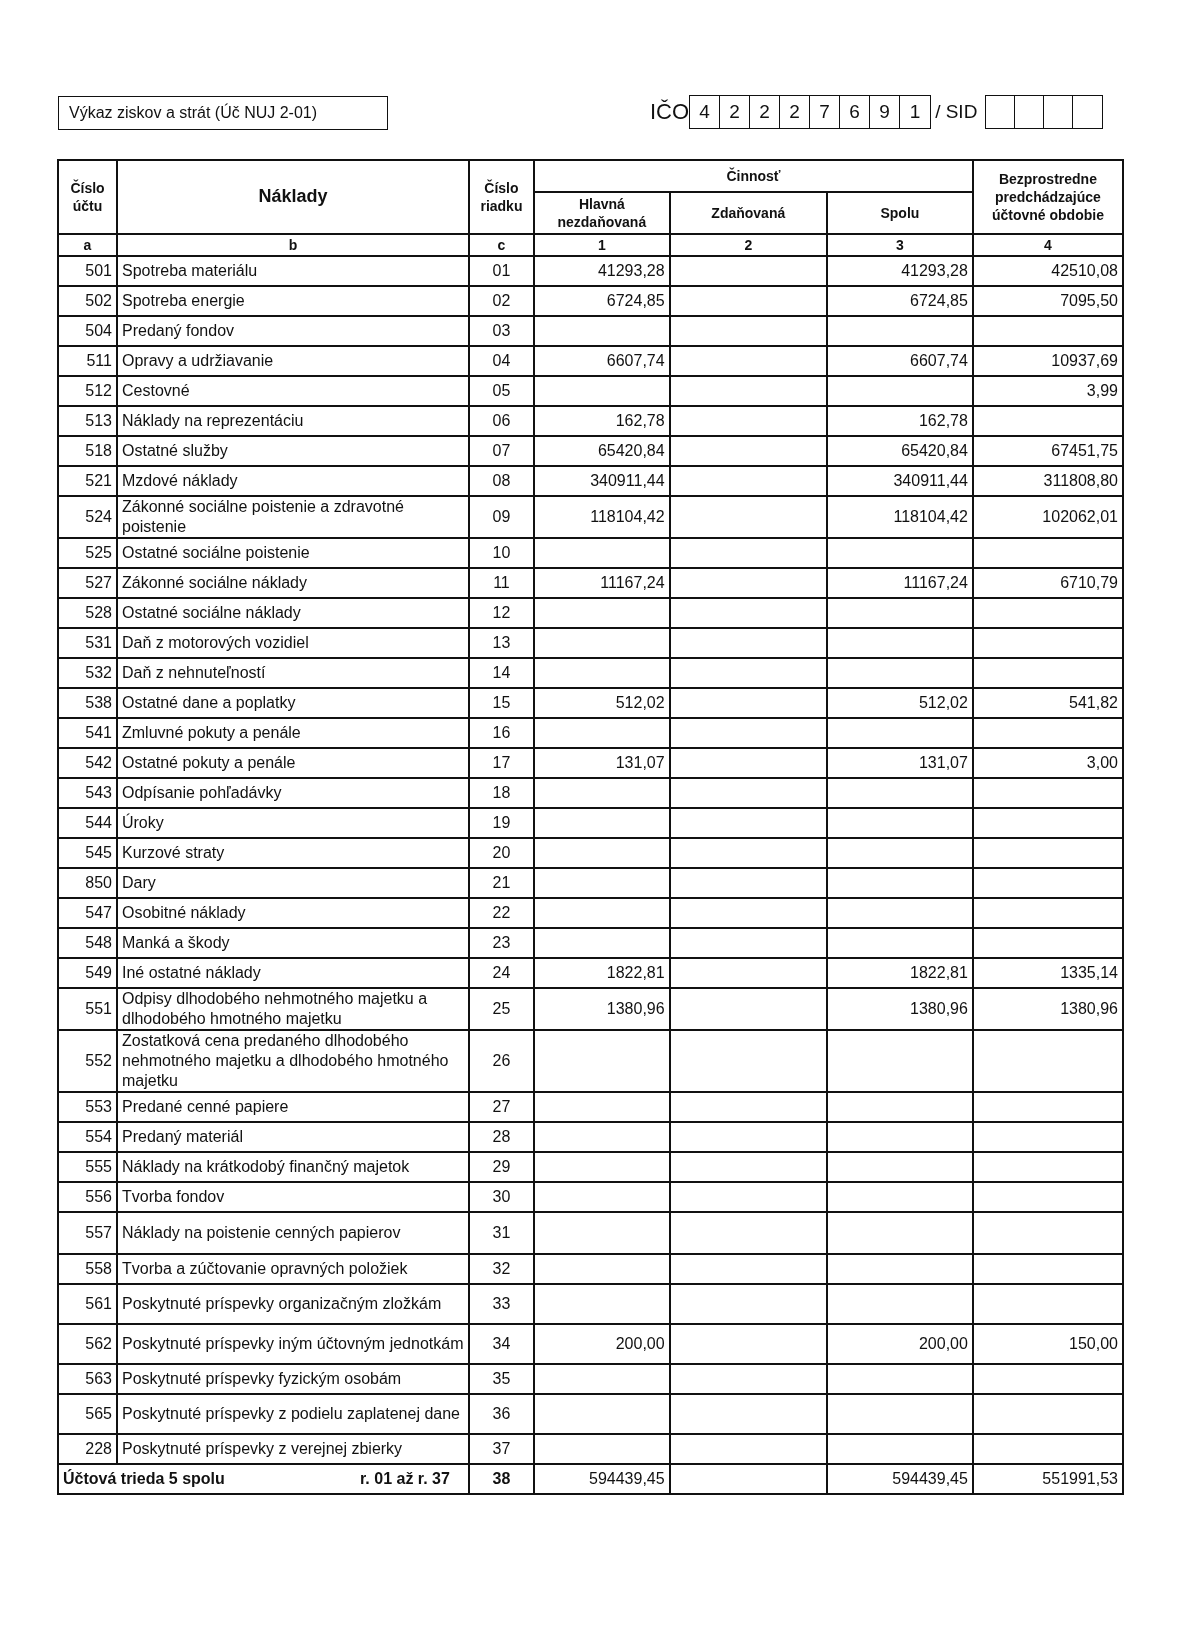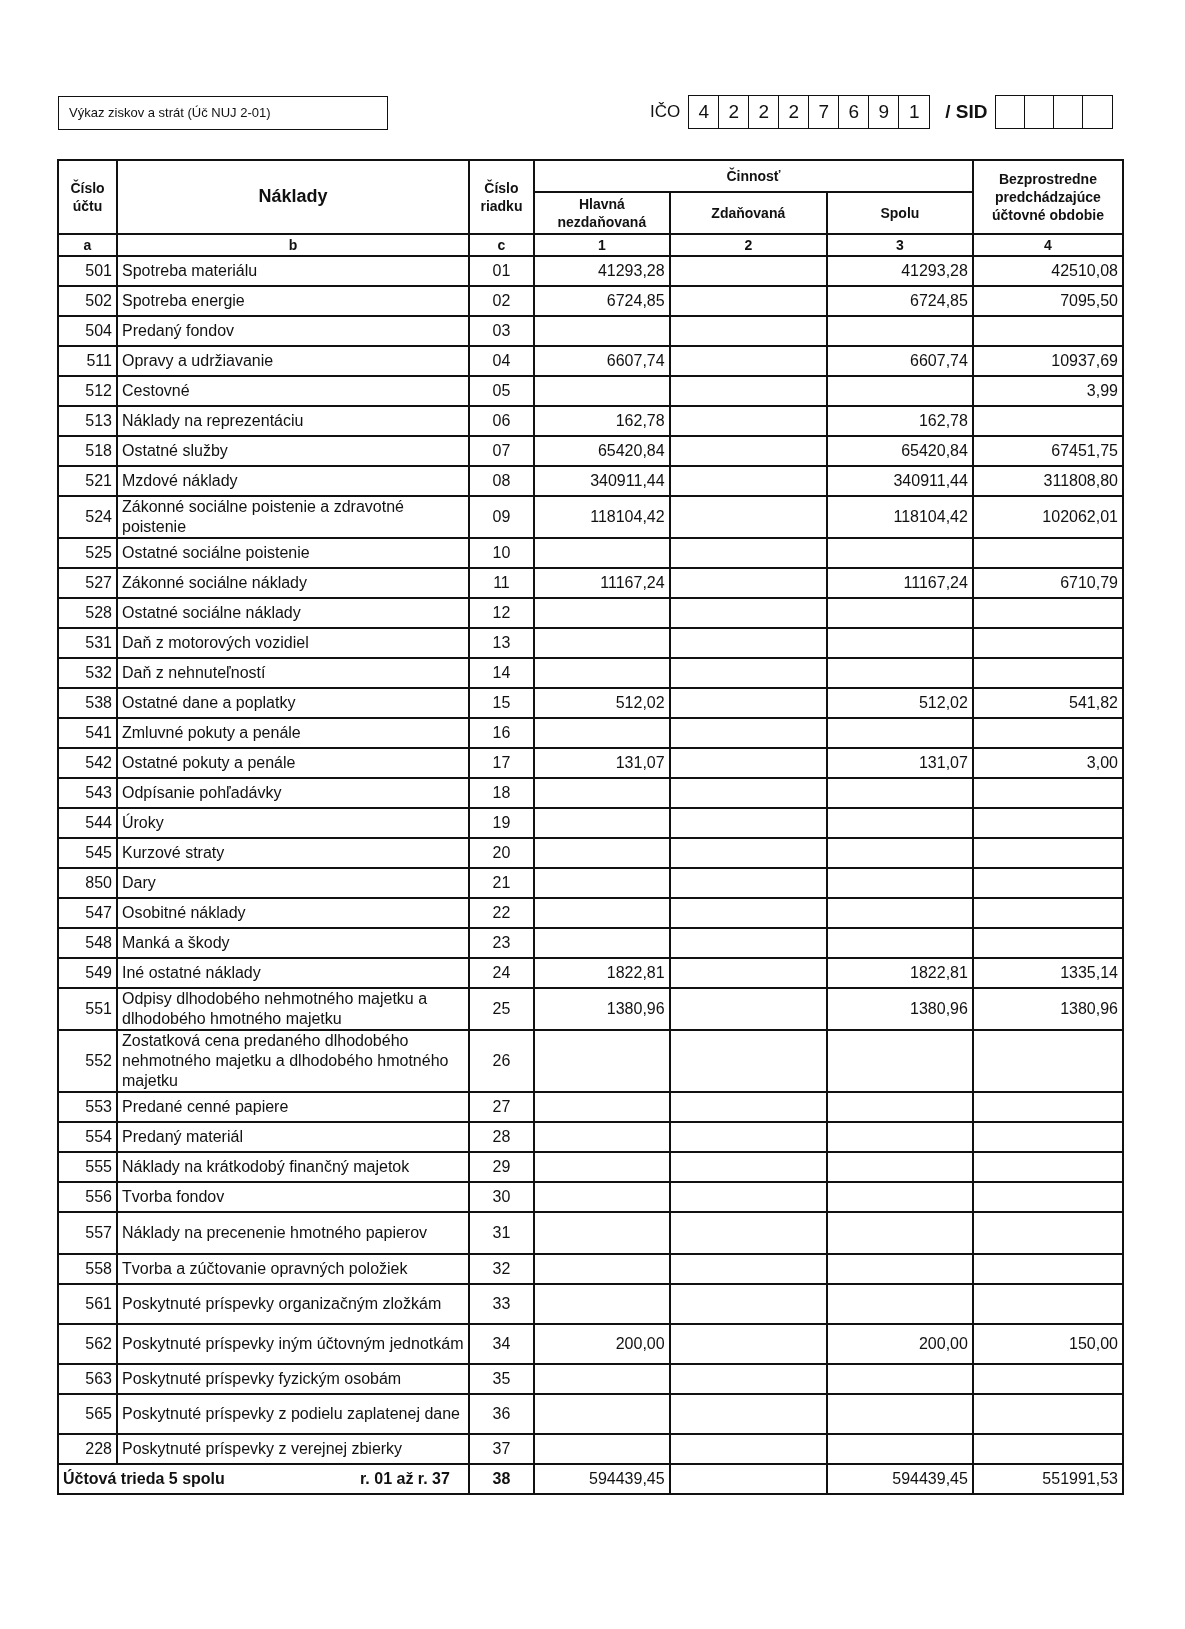--- a/index.html
+++ b/index.html
@@ -3,31 +3,31 @@
 <meta charset="utf-8">
 <style>
   html, body { margin: 0; padding: 0; background: #ffffff; }
   body {
     width: 1185px; height: 1629px; position: relative; overflow: hidden;
     font-family: "Liberation Sans", sans-serif; color: #111;
   }
   .title-box {
     position: absolute; left: 58px; top: 96px; width: 330px; height: 34px;
     border: 1.5px solid #111; box-sizing: border-box;
-    font-size: 13px; line-height: 31px; padding-left: 10px;
+    font-size: 16px; line-height: 31px; padding-left: 10px;
   }
   .ico-wrap { position: absolute; left: 650px; top: 94px; height: 36px; display: flex; align-items: center; }
-  .ico-label { font-size: 17px; margin-right: 8px; }
+  .ico-label { font-size: 22px; }
   .ico-boxes { display: flex; border: 1.5px solid #111; height: 32px; }
   .ico-box {
     width: 30px; height: 32px; box-sizing: border-box; border-right: 1.5px solid #111;
     font-size: 19px; text-align: center; line-height: 32px;
   }
   .ico-box:last-child { border-right: none; }
-  .sid-label { font-size: 19px; margin: 0 8px 0 15px; font-weight: bold; }
+  .sid-label { font-size: 19px; margin: 0 8px 0 4px; }
   .sid-boxes { display: flex; border: 1.5px solid #111; height: 32px; }
   .sid-box { width: 29px; height: 32px; box-sizing: border-box; border-right: 1.5px solid #111; }
   .sid-box:last-child { border-right: none; }
 
   table.main {
     position: absolute; left: 57px; top: 159px; width: 1067px;
     border-collapse: collapse; table-layout: fixed;
     font-size: 16px;
   }
   table.main td, table.main th {
@@ -374,21 +374,21 @@
         <td class="acct">556</td>
         <td class="name">Tvorba fondov</td>
         <td class="line">30</td>
         <td class="num"></td>
         <td class="num"></td>
         <td class="num"></td>
         <td class="num"></td>
       </tr>
       <tr class="r-tall">
         <td class="acct">557</td>
-        <td class="name">Náklady na precenenie hmotného papierov</td>
+        <td class="name">Náklady na poistenie cenných papierov</td>
         <td class="line">31</td>
         <td class="num"></td>
         <td class="num"></td>
         <td class="num"></td>
         <td class="num"></td>
       </tr>
       <tr class="r1">
         <td class="acct">558</td>
         <td class="name">Tvorba a zúčtovanie opravných položiek</td>
         <td class="line">32</td>

